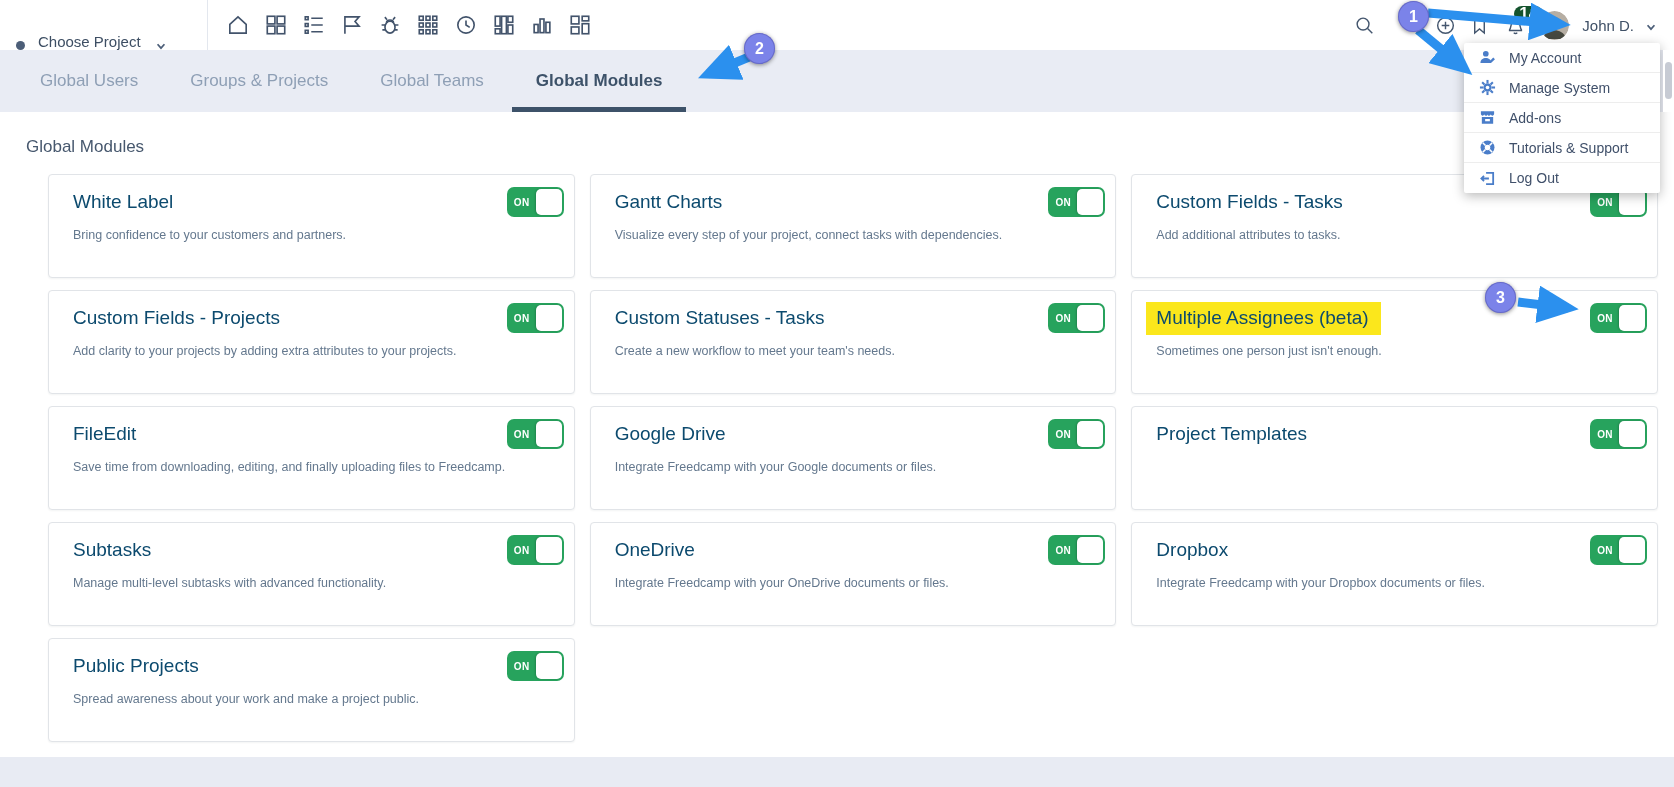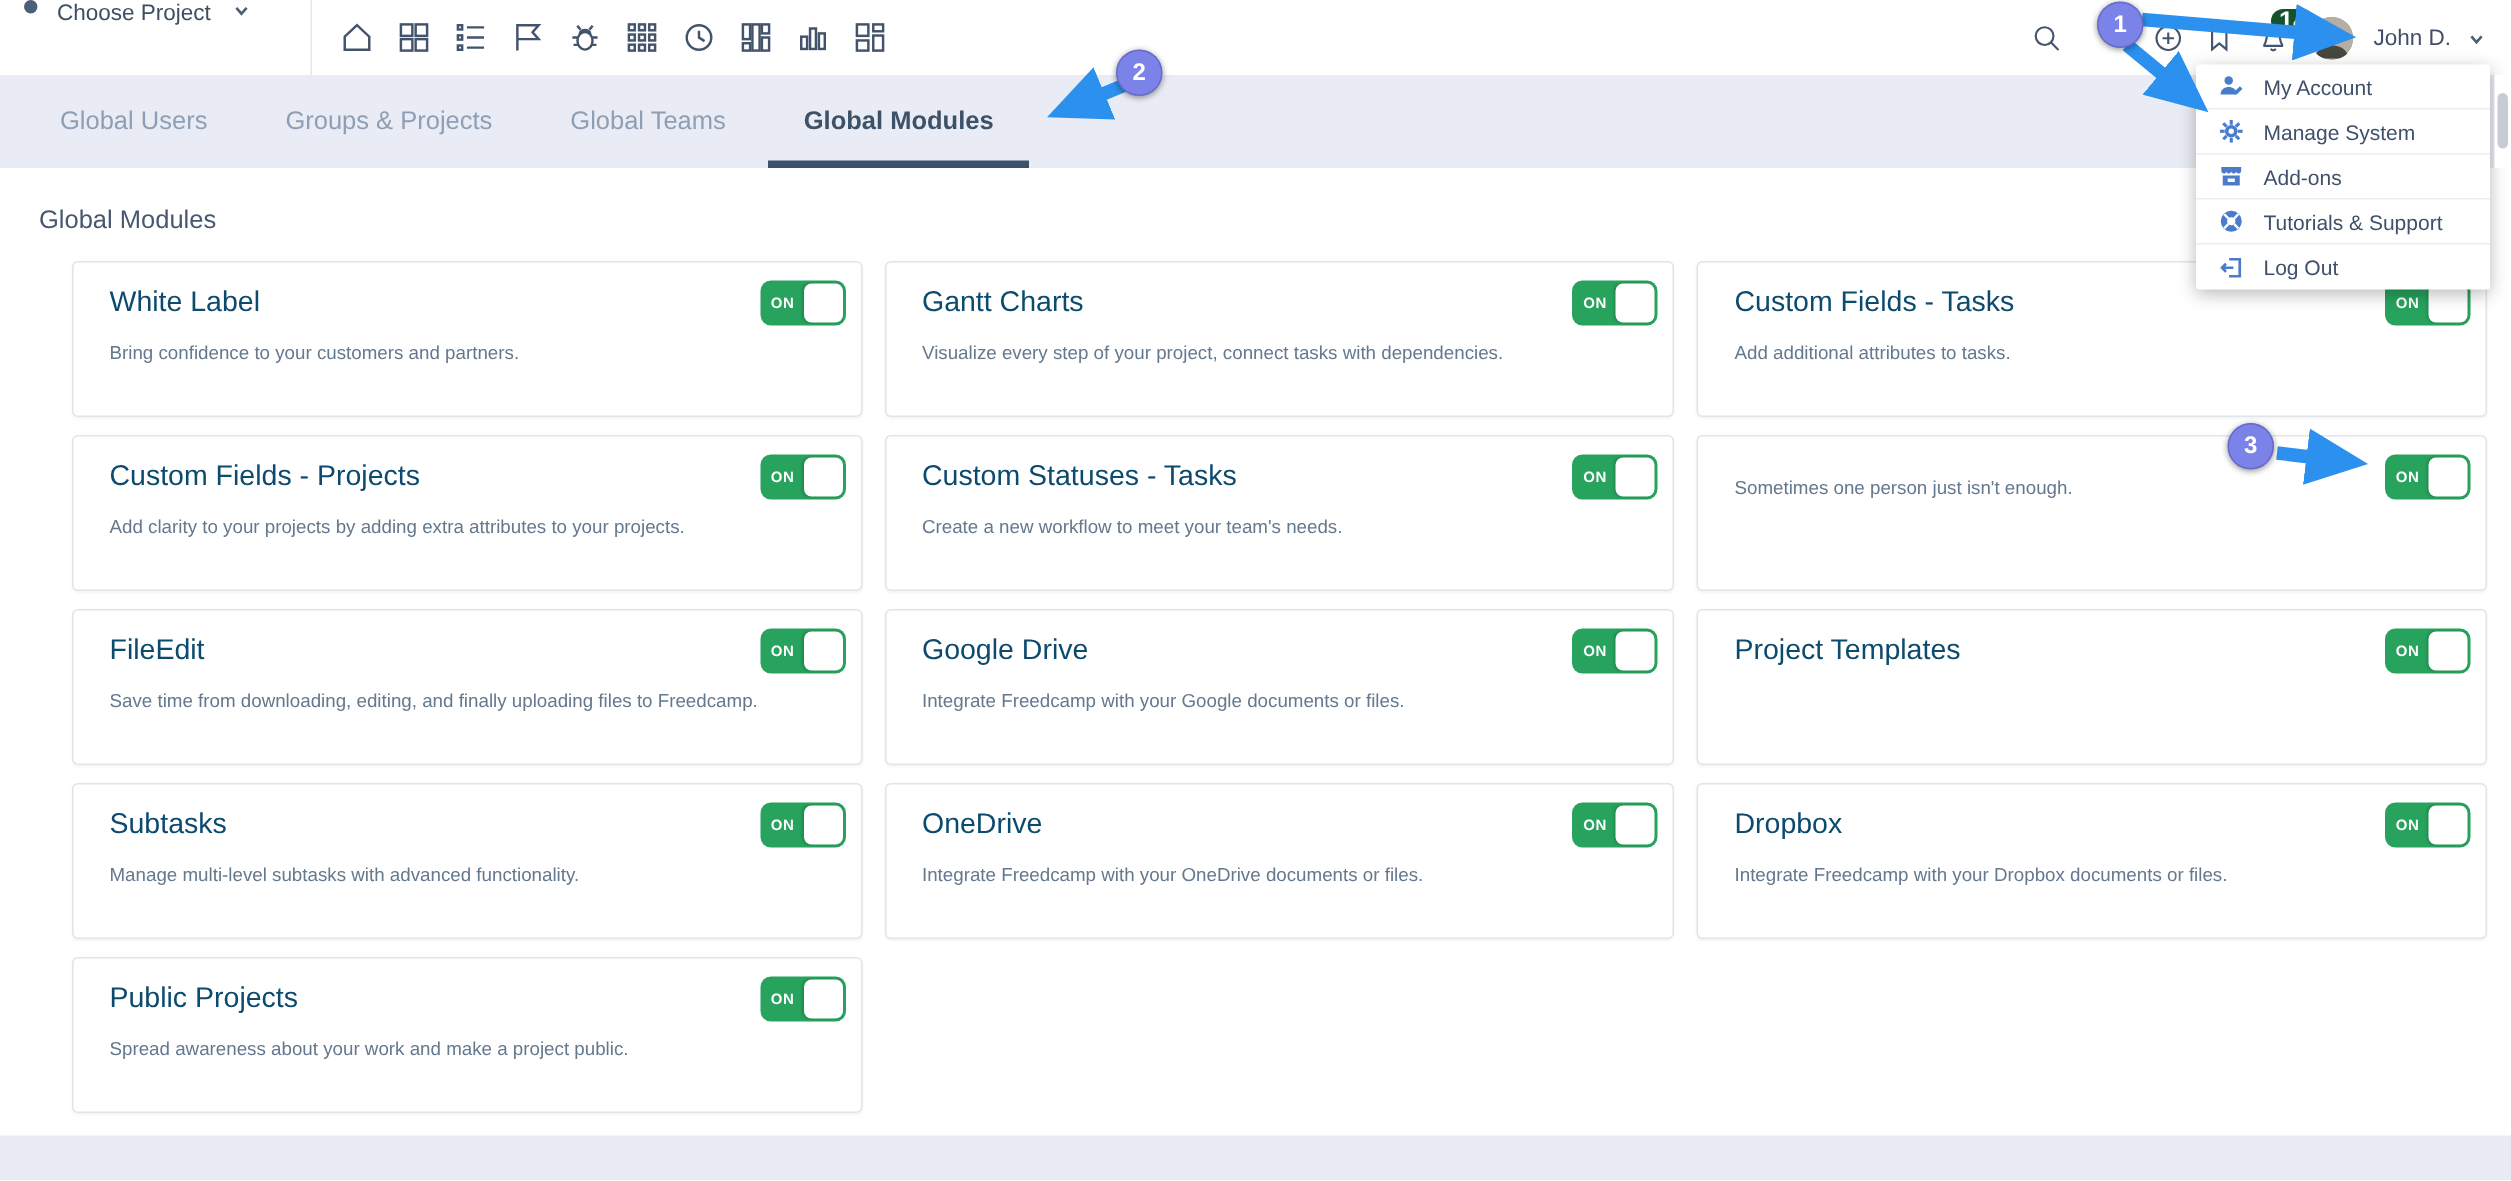--- a/index.html
+++ b/index.html
@@ -2,21 +2,21 @@
 <html><head>
 <meta charset="utf-8">
 <style>
   * { margin:0; padding:0; box-sizing:border-box; }
   html,body { width:1674px; height:787px; }
   body { font-family:"Liberation Sans", sans-serif; background:#fff; overflow:hidden; }
   .screen { position:relative; width:1674px; height:787px; background:#fff; overflow:hidden; }
 
   
   .topbar { position:relative; height:50px; background:#fff; display:flex; align-items:center; z-index:10; }
-  .project-selector { display:flex; align-items:flex-start; height:50px; width:207px; padding-left:16px; cursor:pointer; }
+  .project-selector { display:flex; align-items:flex-end; height:50px; width:207px; padding-left:16px; cursor:pointer; }
   .project-dot { width:9px; height:9px; border-radius:50%; background:#4c5e78; margin-right:13px; }
   .project-label { font-size:15px; color:#3d4e63; margin-right:14px; }
   .chev { width:12px; height:12px; color:#4c5e78; }
   .topbar-sep { width:1px; height:50px; background:#e3e7ee; }
   .nav-icons { display:flex; align-items:center; gap:14px; padding-left:18px; }
   .nav-icon { width:24px; height:24px; color:#42536b; cursor:pointer; display:flex; align-items:center; justify-content:center; }
   .nav-icon svg, .action-icon svg { width:100%; height:100%; }
   .topbar-right { margin-left:auto; display:flex; align-items:center; padding-right:17px; }
   .action-icon { width:21px; height:21px; color:#44566e; cursor:pointer; position:relative; }
   .ai-search { margin-right:60px; }
@@ -262,20 +262,21 @@
   <div class="card">
     <span class="card-title">Custom Statuses - Tasks</span>
     <div class="card-desc">Create a new workflow to meet your team's needs.</div>
     <div class="toggle">
       <span class="toggle-label">ON</span>
       <span class="toggle-knob"></span>
     </div>
   </div>
 
   <div class="card">
+    <span class="card-title hl">Multiple Assignees (beta)</span>
     <div class="card-desc">Sometimes one person just isn't enough.</div>
     <div class="toggle">
       <span class="toggle-label">ON</span>
       <span class="toggle-knob"></span>
     </div>
   </div>
 
   <div class="card">
     <span class="card-title">FileEdit</span>
     <div class="card-desc">Save time from downloading, editing, and finally uploading files to Freedcamp.</div>

